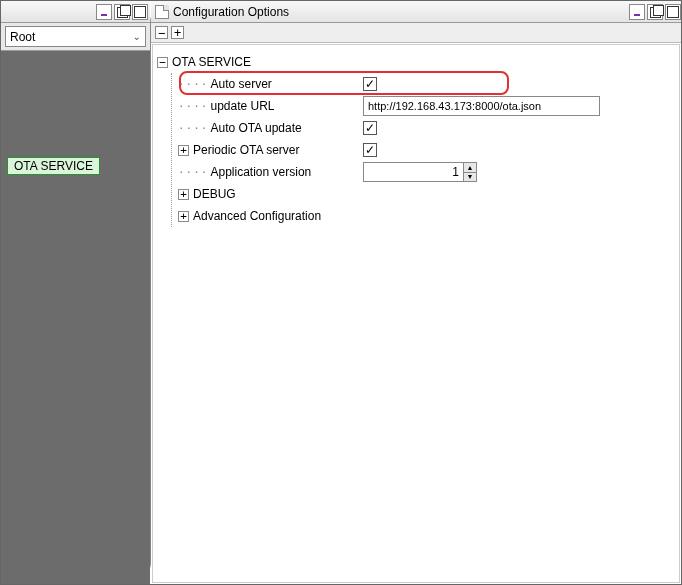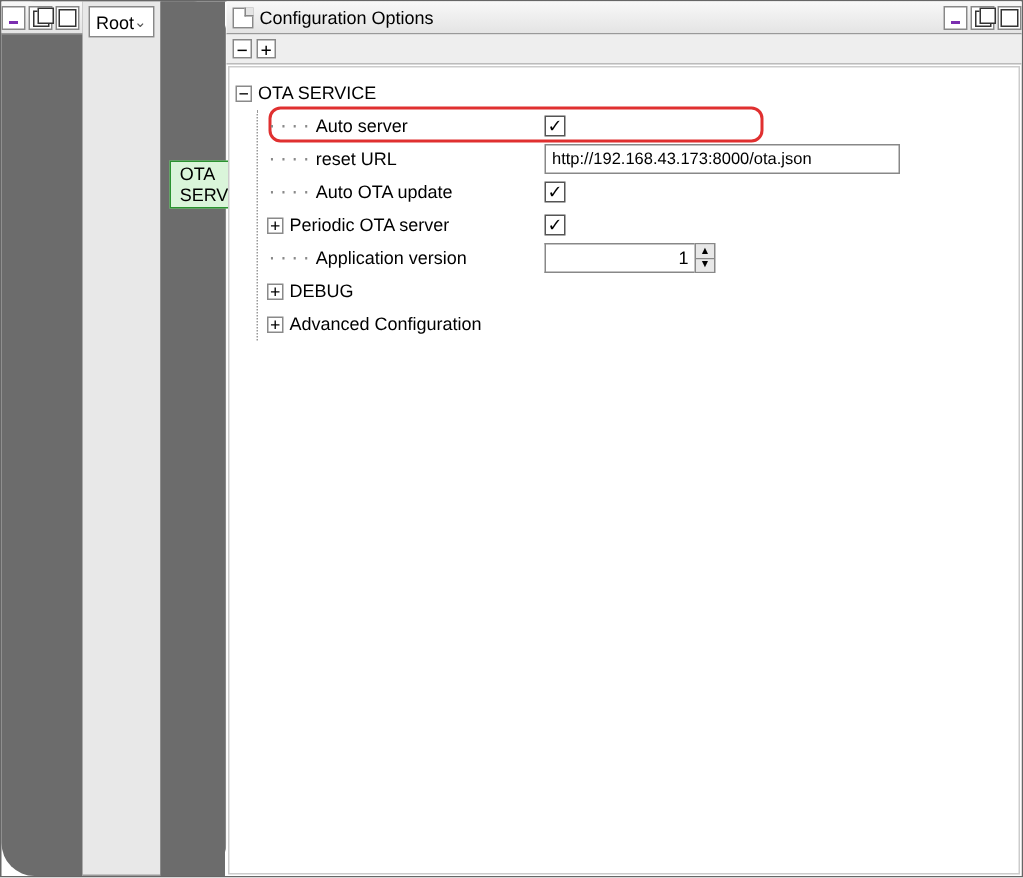--- a/index.html
+++ b/index.html
@@ -15,21 +15,21 @@
   .app {
     display: flex;
     width: 682px;
     height: 585px;
     border: 1px solid #666;
   }
   
   .left-panel {
     width: 150px;
     display: flex;
-    flex-direction: row;
+    flex-direction: column;
     border-right: 1px solid #888;
     background: #6c6c6c;
     border-radius: 22px;
   }
   .left-header {
     height: 22px;
     background: linear-gradient(#f8f8f8,#e4e4e4);
     border-bottom: 1px solid #999;
     display:flex;
     align-items:center;
@@ -283,21 +283,21 @@
           <div class="row">
             <span class="dots leaf-dots">····</span>
             <span class="lbl">Auto server</span>
             <div class="ctrl-col">
                 <div class="cbx checked"></div>
               </div>
           </div>
 
           <div class="row">
             <span class="dots leaf-dots">····</span>
-            <span class="lbl">reset URL</span>
+            <span class="lbl">update URL</span>
             <div class="ctrl-col"><input class="txt-input" value="http://192.168.43.173:8000/ota.json" style=""></div>
           </div>
 
           <div class="row">
             <span class="dots leaf-dots">····</span>
             <span class="lbl">Auto OTA update</span>
             <div class="ctrl-col">
                 <div class="cbx checked"></div>
               </div>
           </div>

